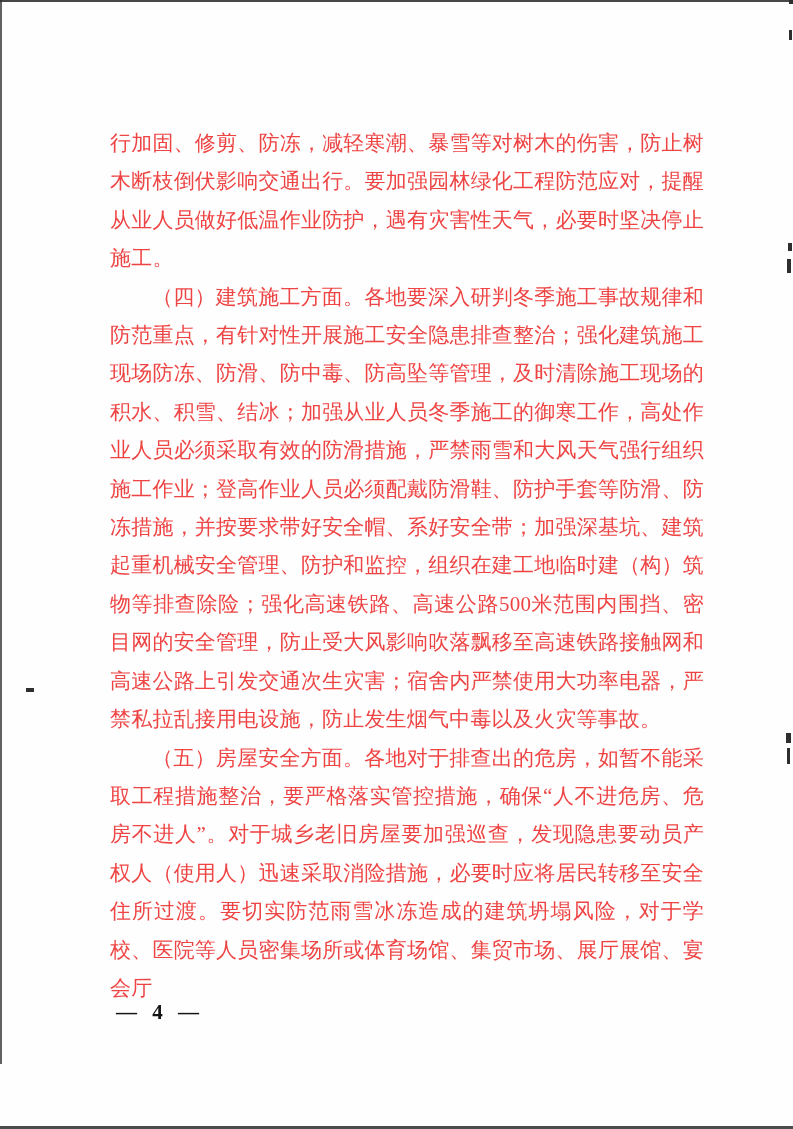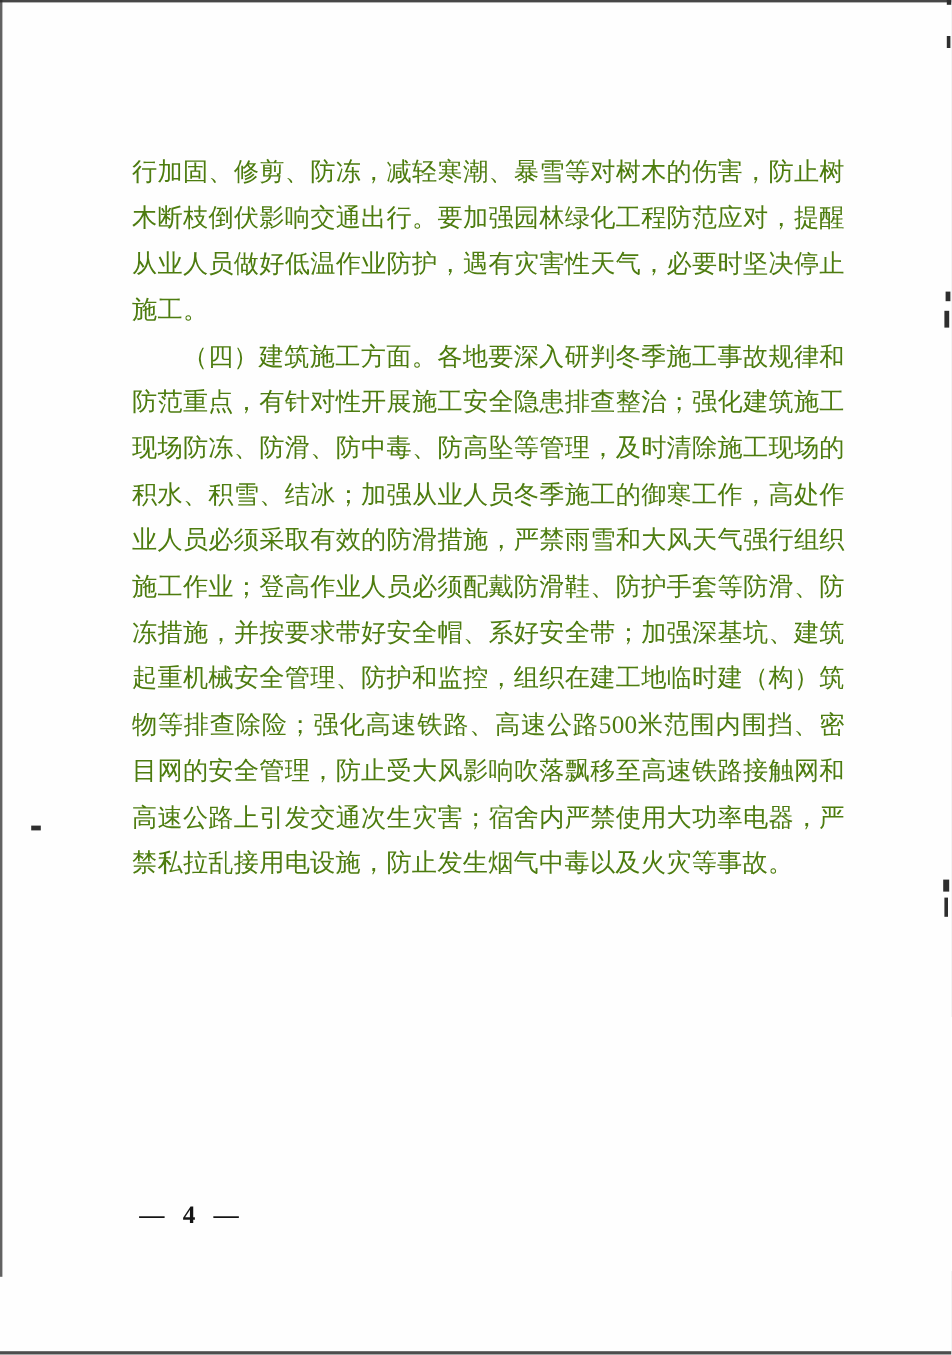--- a/index.html
+++ b/index.html
@@ -22,21 +22,21 @@
     left: 110px;
     top: 124px;
     width: 594px;
   }
   .para {
     margin: 0;
     font-size: 21px;
     line-height: 38.4px;
     letter-spacing: 0.2px;
     text-align: justify;
-    color: #4d7c0f;
+    color: #ef4444;
   }
   .para.indent { text-indent: 2em; }
   .para .heading {
     font-weight: normal;
   }
   
   .page-number {
     position: absolute;
     left: 116px;
     top: 1000px;
@@ -63,20 +63,21 @@
 <body>
 
 <div class="page">
 
   <div class="text-block">
 
     <p class="para"><span class="heading"></span><span>行加固、修剪、防冻，减轻寒潮、暴雪等对树木的伤害，防止树木断枝倒伏影响交通出行。要加强园林绿化工程防范应对，提醒从业人员做好低温作业防护，遇有灾害性天气，必要时坚决停止施工。</span></p>
 
     <p class="para indent"><span class="heading">（四）建筑施工方面。</span><span>各地要深入研判冬季施工事故规律和防范重点，有针对性开展施工安全隐患排查整治；强化建筑施工现场防冻、防滑、防中毒、防高坠等管理，及时清除施工现场的积水、积雪、结冰；加强从业人员冬季施工的御寒工作，高处作业人员必须采取有效的防滑措施，严禁雨雪和大风天气强行组织施工作业；登高作业人员必须配戴防滑鞋、防护手套等防滑、防冻措施，并按要求带好安全帽、系好安全带；加强深基坑、建筑起重机械安全管理、防护和监控，组织在建工地临时建（构）筑物等排查除险；强化高速铁路、高速公路500米范围内围挡、密目网的安全管理，防止受大风影响吹落飘移至高速铁路接触网和高速公路上引发交通次生灾害；宿舍内严禁使用大功率电器，严禁私拉乱接用电设施，防止发生烟气中毒以及火灾等事故。</span></p>
 
+    <p class="para indent"><span class="heading">（五）房屋安全方面。</span><span>各地对于排查出的危房，如暂不能采取工程措施整治，要严格落实管控措施，确保“人不进危房、危房不进人”。对于城乡老旧房屋要加强巡查，发现隐患要动员产权人（使用人）迅速采取消险措施，必要时应将居民转移至安全住所过渡。要切实防范雨雪冰冻造成的建筑坍塌风险，对于学校、医院等人员密集场所或体育场馆、集贸市场、展厅展馆、宴会厅</span></p>
 
   </div>
 
   <div class="page-number">— 4 —</div>
 
   <div class="artifact edge-top"></div>
   <div class="artifact edge-left"></div>
   <div class="artifact edge-bottom"></div>
   <div class="artifact speck-a"></div>
   <div class="artifact speck-b"></div>

